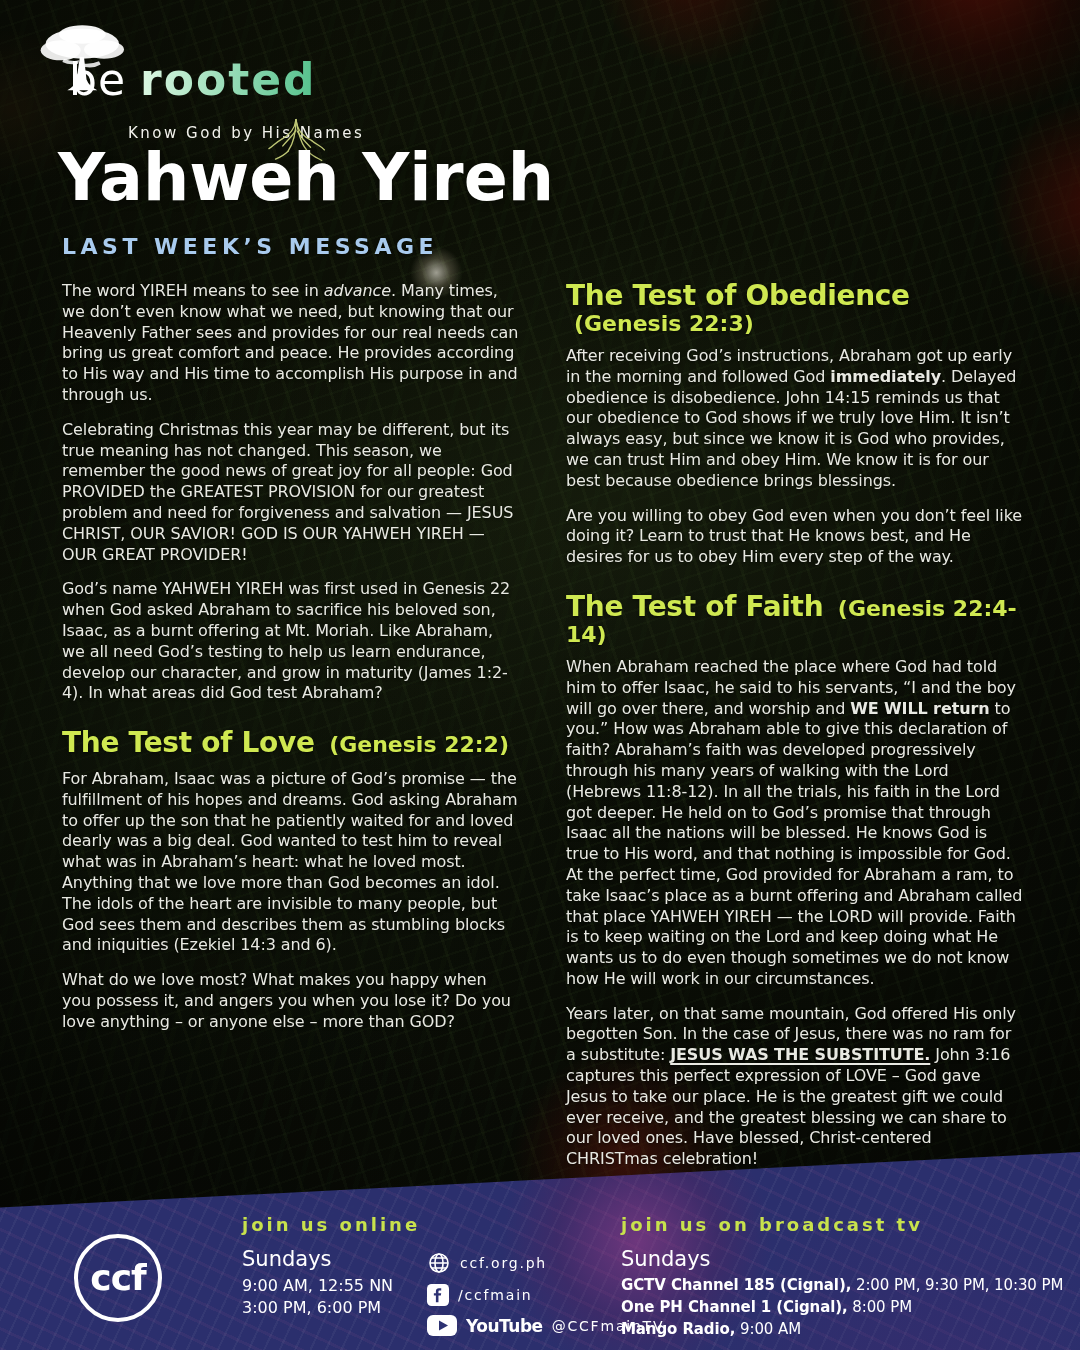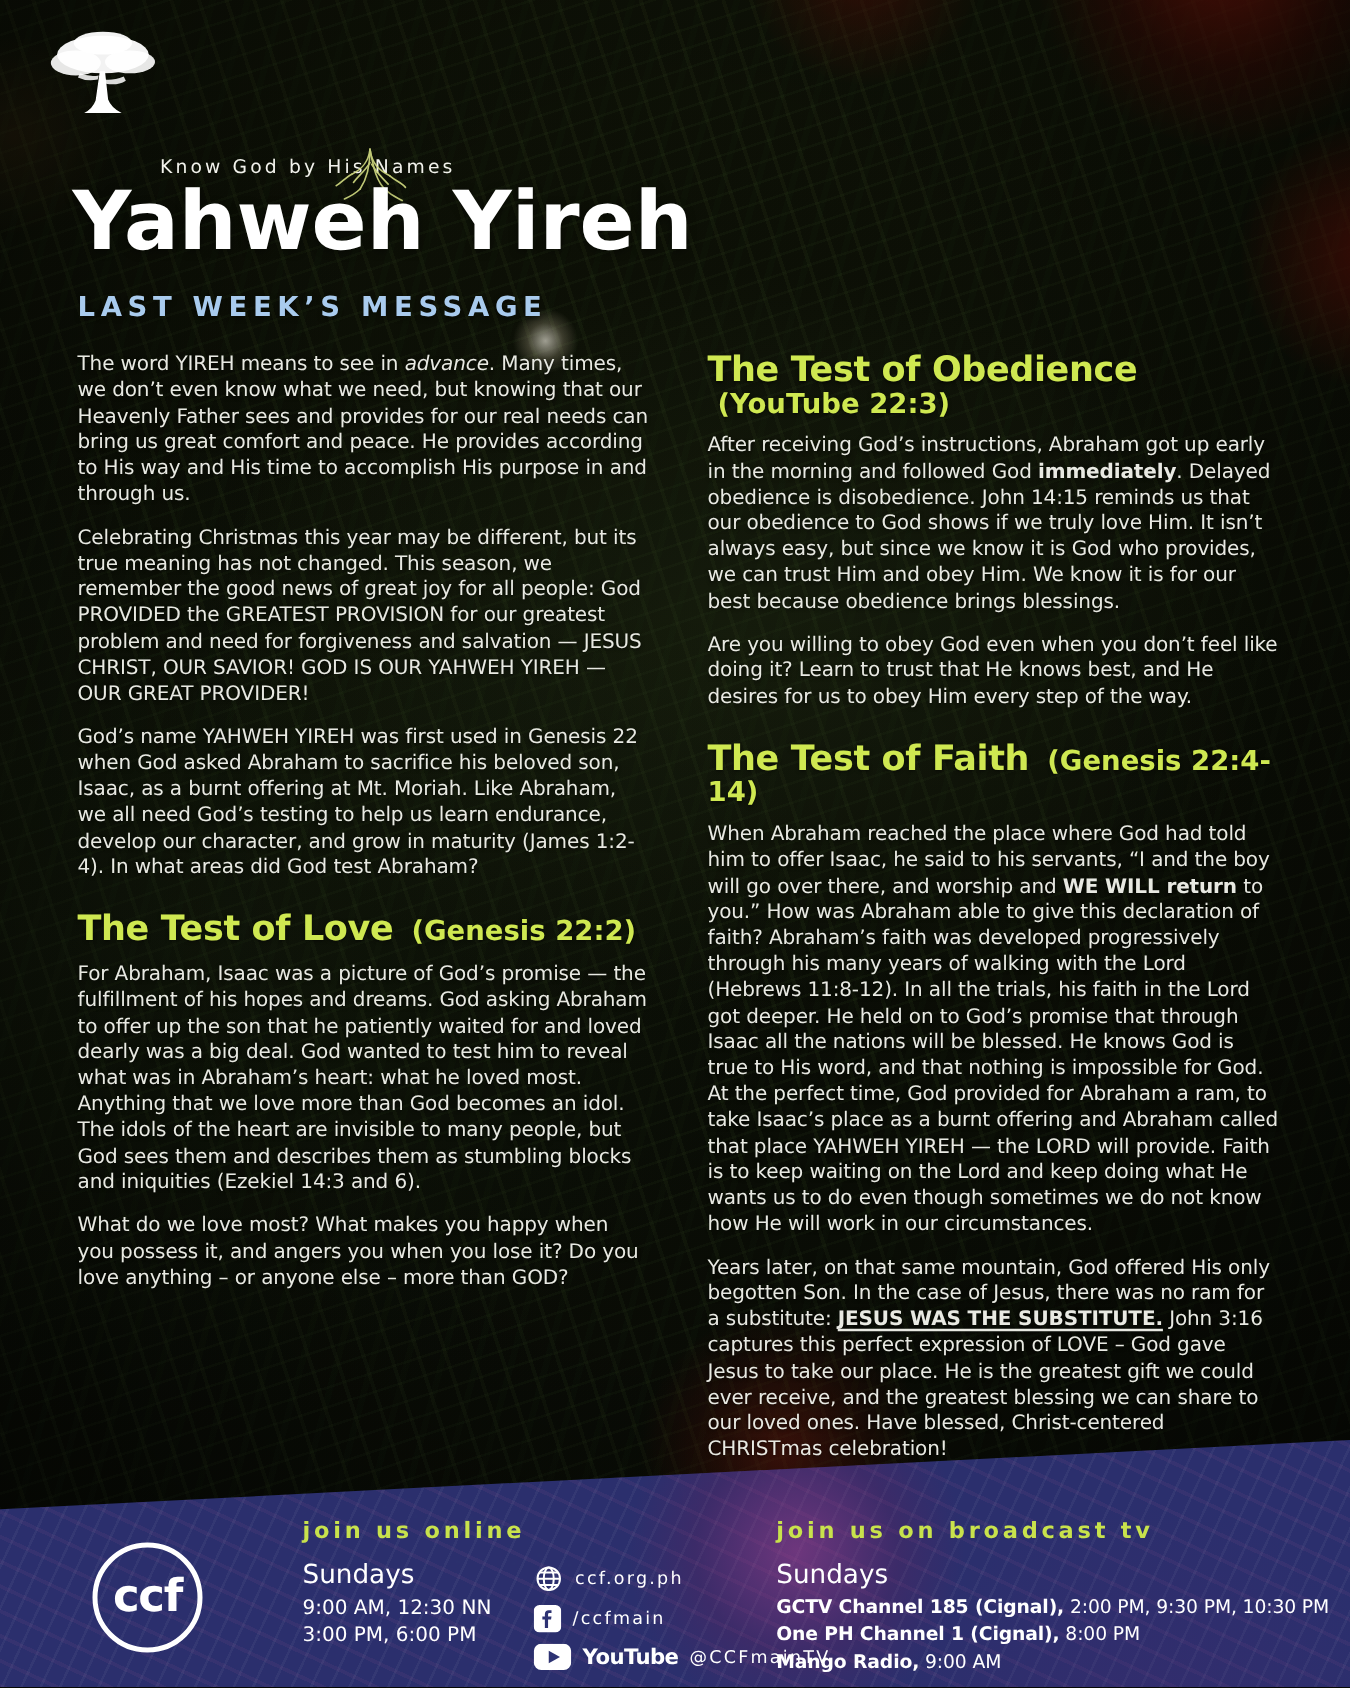--- a/index.html
+++ b/index.html
@@ -99,20 +99,23 @@
     <g fill="#ffffff">
       <ellipse cx="58" cy="26" rx="44" ry="18" opacity=".95"></ellipse>
       <ellipse cx="32" cy="34" rx="24" ry="12" opacity=".9"></ellipse>
       <ellipse cx="84" cy="33" rx="24" ry="11" opacity=".9"></ellipse>
       <ellipse cx="58" cy="15" rx="28" ry="11" opacity=".95"></ellipse>
       <path d="M55 42 L51 70 Q48 78 40 82 L76 82 Q66 77 63 69 L60 42 Z"></path>
       <path d="M53 50 Q42 52 34 48 L36 44 Q46 48 54 46 Z" opacity=".85"></path>
       <path d="M61 54 Q72 56 80 51 L78 47 Q68 51 60 50 Z" opacity=".85"></path>
     </g>
   </svg>
+  <div class="brand-line">
+    <span class="brand-be">be</span><span class="brand-rooted">rooted</span>
+  </div>
   <div class="brand-tagline">Know God by His Names</div>
   <svg class="roots-icon" viewBox="0 0 100 70" aria-hidden="true">
     <g stroke="#d3dc82" stroke-width="2" fill="none" stroke-linecap="round" opacity=".9">
       <path d="M50 4 C48 20 40 28 28 34"></path>
       <path d="M50 4 C52 22 62 30 74 36"></path>
       <path d="M50 4 C50 25 46 40 38 52"></path>
       <path d="M50 4 C54 26 58 44 70 54"></path>
       <path d="M28 34 C20 38 15 45 9 48"></path>
       <path d="M74 36 C81 42 88 44 93 50"></path>
       <path d="M38 52 C32 58 26 61 19 64"></path>
@@ -138,21 +141,21 @@
       </h3>
       <div class="body">
           <p><span>For Abraham, Isaac was a picture of God’s promise — the fulfillment of his hopes and dreams. God asking Abraham to offer up the son that he patiently waited for and loved dearly was a big deal. God wanted to test him to reveal what was in Abraham’s heart: what he loved most. Anything that we love more than God becomes an idol. The idols of the heart are invisible to many people, but God sees them and describes them as stumbling blocks and iniquities (Ezekiel 14:3 and 6).</span></p>
           <p><span>What do we love most? What makes you happy when you possess it, and angers you when you lose it? Do you love anything – or anyone else – more than GOD?</span></p>
         </div>
     </div>
 
     <div class="col">
       <h3 class="sec first">
         <span class="sec-title">The Test of Obedience</span>
-        <span class="sec-ref">(YouTube 22:3)</span>
+        <span class="sec-ref">(Genesis 22:3)</span>
       </h3>
       <div class="body">
           <p><span>After receiving God’s instructions, Abraham got up early in the morning and followed God </span><span class="seg-b">immediately</span><span>. Delayed obedience is disobedience. John 14:15 reminds us that our obedience to God shows if we truly love Him. It isn’t always easy, but since we know it is God who provides, we can trust Him and obey Him. We know it is for our best because obedience brings blessings.</span></p>
           <p><span>Are you willing to obey God even when you don’t feel like doing it? Learn to trust that He knows best, and He desires for us to obey Him every step of the way.</span></p>
         </div>
 
       <h3 class="sec">
         <span class="sec-title">The Test of Faith</span>
         <span class="sec-ref">(Genesis 22:4-14)</span>
       </h3>
@@ -167,21 +170,21 @@
     <div class="ccf-logo">
       <span>ccf</span>
     </div>
 
     <div class="online-block">
       <div class="f-head">join us online</div>
       <div class="f-row">
         <div>
           <div class="f-day">Sundays</div>
           <div class="f-times">
-              <div>9:00 AM, 12:30 NN</div>
+              <div>9:00 AM, 12:55 NN</div>
               <div>3:00 PM, 6:00 PM</div>
             </div>
         </div>
         <div class="links">
           <div class="link">
             <svg width="24" height="24" viewBox="0 0 24 24" aria-hidden="true">
               <g stroke="#ffffff" stroke-width="1.6" fill="none">
                 <circle cx="12" cy="12" r="9"></circle>
                 <ellipse cx="12" cy="12" rx="4" ry="9"></ellipse>
                 <path d="M3 12 H21 M4.5 7 H19.5 M4.5 17 H19.5"></path>

